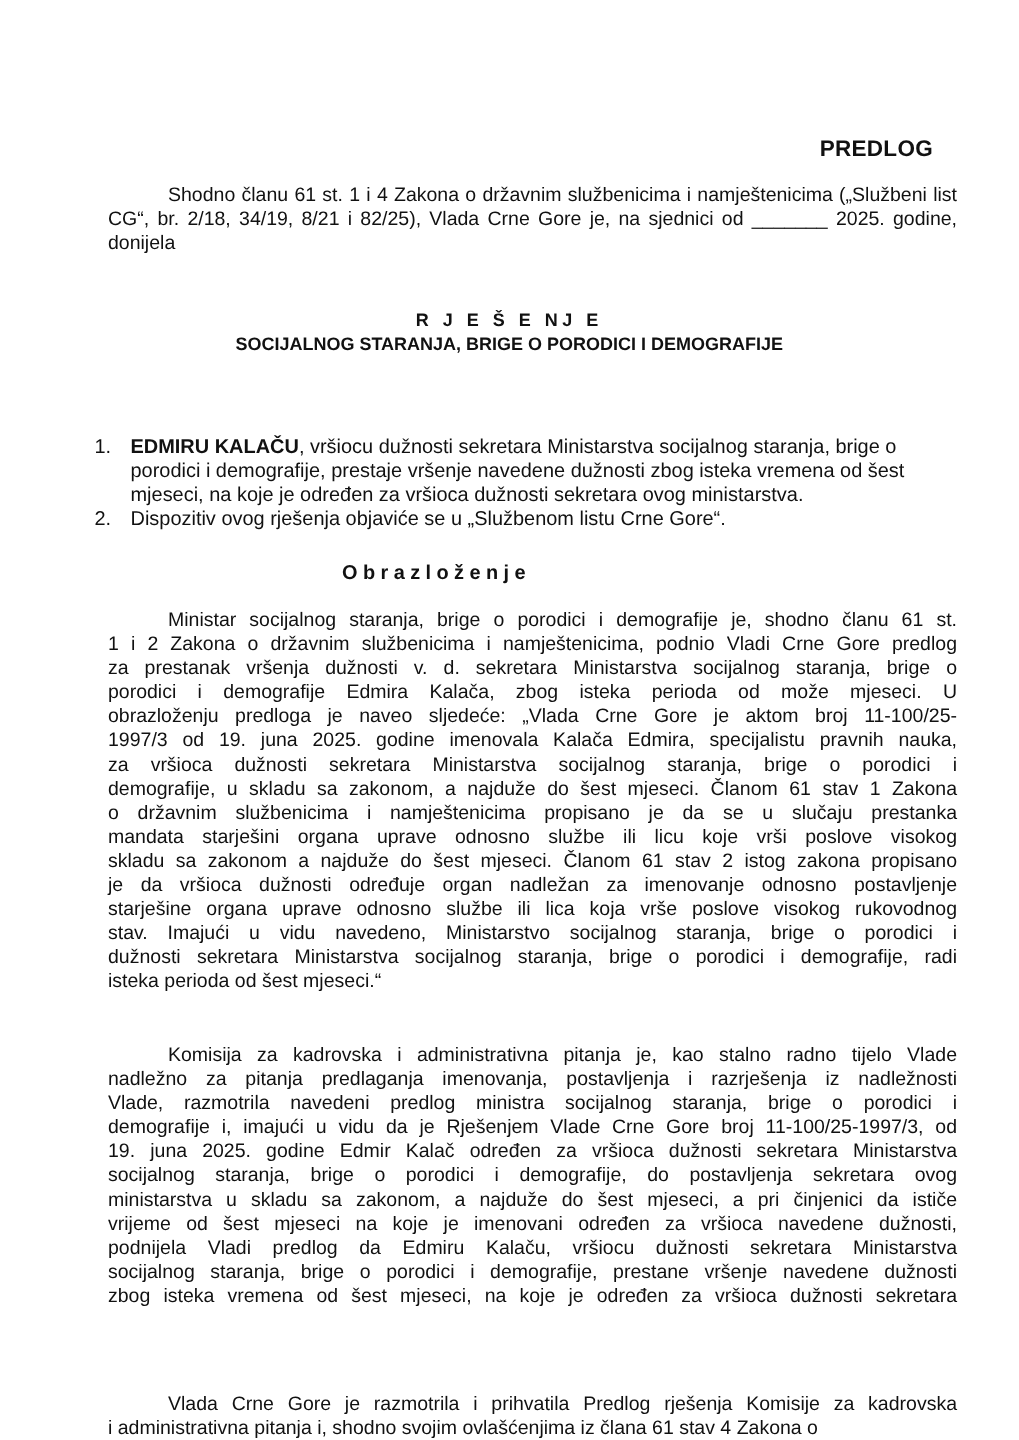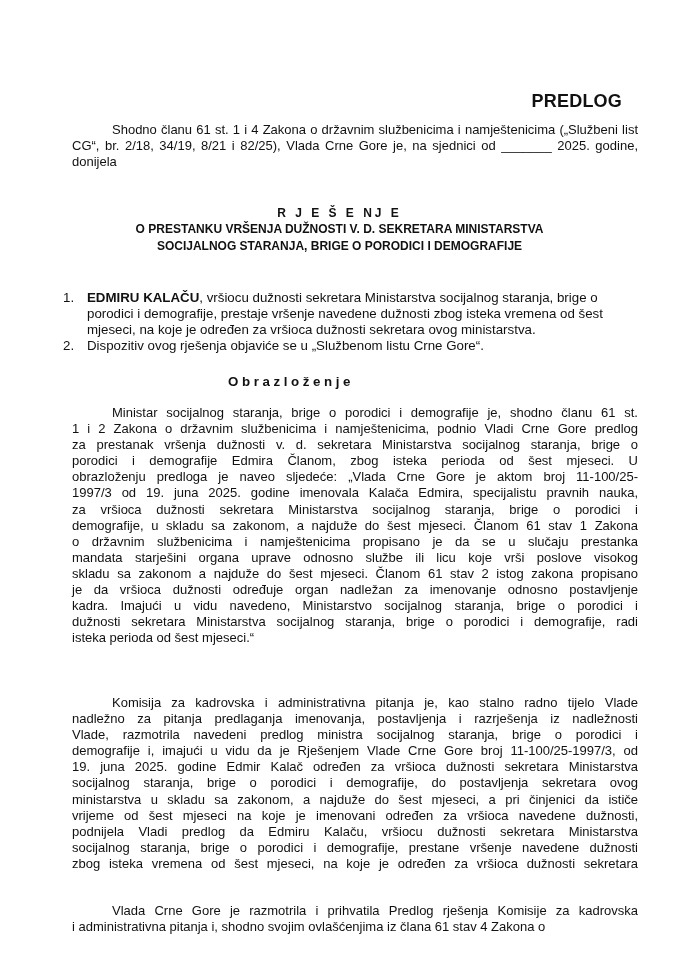--- a/index.html
+++ b/index.html
@@ -3,21 +3,21 @@
 <meta charset="utf-8">
 <style>
   html, body { margin: 0; padding: 0; background: #ffffff; }
   body {
     width: 679px; height: 960px; overflow: hidden; position: relative;
     font-family: "Liberation Sans", sans-serif; color: #111111;
   }
   .page { position: absolute; left: 0; top: 0; width: 679px; height: 960px; }
   .predlog {
     position: absolute; right: 57px; top: 91px;
-    font-weight: bold; font-size: 18px; letter-spacing: 0.2px;
+    font-weight: bold; font-size: 15px; letter-spacing: 0.2px;
   }
   .para {
     position: absolute; left: 72px; width: 566px;
     font-size: 13px; line-height: 16.1px; text-align: justify;
     text-align-last: left;
   }
   .intro { top: 122px; text-indent: 40px; }
   .title-block {
     position: absolute; left: 0; width: 679px; top: 205px;
     text-align: center; font-weight: bold; font-size: 12px; line-height: 16.3px;
@@ -46,65 +46,65 @@
 <body>
 
 <div class="page">
 
   <div class="predlog">PREDLOG</div>
 
   <div class="para intro">Shodno članu 61 st. 1 i 4 Zakona o državnim službenicima i namještenicima („Službeni list CG“, br. 2/18, 34/19, 8/21 i 82/25), Vlada Crne Gore je, na sjednici od _______ 2025. godine, donijela</div>
 
   <div class="title-block">
     <div class="title-spaced">R J E Š E NJ E</div>
-    <div>O PRESTANKU VRŠENJA DUŽNOSTI V. D. SEKRETARA MINISTARSTVA</div>
     <div>SOCIJALNOG STARANJA, BRIGE O PORODICI I DEMOGRAFIJE</div>
   </div>
 
   <ol class="list">
     <li>
       <span class="num">1.</span>
       <b>EDMIRU KALAČU</b><span>, vršiocu dužnosti sekretara Ministarstva socijalnog staranja, brige o porodici i demografije, prestaje vršenje navedene dužnosti zbog isteka vremena od šest mjeseci, na koje je određen za vršioca dužnosti sekretara ovog ministarstva.</span>
     </li>
     <li>
       <span class="num">2.</span>
       <span>Dispozitiv ovog rješenja objaviće se u „Službenom listu Crne Gore“.</span>
     </li>
   </ol>
 
   <div class="heading2">Obrazloženje</div>
 
   <div class="para p1" id="p1">
       <span class="line" style="text-indent: 40px;">Ministar socijalnog staranja, brige o porodici i demografije je, shodno članu 61 st.</span>
       <span class="line">1 i 2 Zakona o državnim službenicima i namještenicima, podnio Vladi Crne Gore predlog</span>
       <span class="line">za prestanak vršenja dužnosti v. d. sekretara Ministarstva socijalnog staranja, brige o</span>
-      <span class="line">porodici i demografije Edmira Članom, zbog isteka perioda od šest mjeseci. U</span>
+      <span class="line">porodici i demografije Edmira Kalača, zbog isteka perioda od može mjeseci. U</span>
       <span class="line">obrazloženju predloga je naveo sljedeće: „Vlada Crne Gore je aktom broj 11-100/25-</span>
       <span class="line">1997/3 od 19. juna 2025. godine imenovala Kalača Edmira, specijalistu pravnih nauka,</span>
       <span class="line">za vršioca dužnosti sekretara Ministarstva socijalnog staranja, brige o porodici i</span>
       <span class="line">demografije, u skladu sa zakonom, a najduže do šest mjeseci. Članom 61 stav 1 Zakona</span>
       <span class="line">o državnim službenicima i namještenicima propisano je da se u slučaju prestanka</span>
       <span class="line">mandata starješini organa uprave odnosno službe ili licu koje vrši poslove visokog</span>
       <span class="line">skladu sa zakonom a najduže do šest mjeseci. Članom 61 stav 2 istog zakona propisano</span>
       <span class="line">je da vršioca dužnosti određuje organ nadležan za imenovanje odnosno postavljenje</span>
-      <span class="line">kadra. Imajući u vidu navedeno, Ministarstvo socijalnog staranja, brige o porodici i</span>
+      <span class="line">starješine organa uprave odnosno službe ili lica koja vrše poslove visokog rukovodnog</span>
+      <span class="line">stav. Imajući u vidu navedeno, Ministarstvo socijalnog staranja, brige o porodici i</span>
       <span class="line">dužnosti sekretara Ministarstva socijalnog staranja, brige o porodici i demografije, radi</span>
       <span class="line last">isteka perioda od šest mjeseci.“</span>
     </div>
   <div class="para p2" id="p2">
       <span class="line" style="text-indent: 40px;">Komisija za kadrovska i administrativna pitanja je, kao stalno radno tijelo Vlade</span>
       <span class="line">nadležno za pitanja predlaganja imenovanja, postavljenja i razrješenja iz nadležnosti</span>
       <span class="line">Vlade, razmotrila navedeni predlog ministra socijalnog staranja, brige o porodici i</span>
       <span class="line">demografije i, imajući u vidu da je Rješenjem Vlade Crne Gore broj 11-100/25-1997/3, od</span>
       <span class="line">19. juna 2025. godine Edmir Kalač određen za vršioca dužnosti sekretara Ministarstva</span>
       <span class="line">socijalnog staranja, brige o porodici i demografije, do postavljenja sekretara ovog</span>
       <span class="line">ministarstva u skladu sa zakonom, a najduže do šest mjeseci, a pri činjenici da ističe</span>
       <span class="line">vrijeme od šest mjeseci na koje je imenovani određen za vršioca navedene dužnosti,</span>
       <span class="line">podnijela Vladi predlog da Edmiru Kalaču, vršiocu dužnosti sekretara Ministarstva</span>
       <span class="line">socijalnog staranja, brige o porodici i demografije, prestane vršenje navedene dužnosti</span>
       <span class="line">zbog isteka vremena od šest mjeseci, na koje je određen za vršioca dužnosti sekretara</span>
     </div>
   <div class="para p3" id="p3">
-      <span class="line" style="text-indent: 40px;">Vlada Crne Gore je razmotrila i prihvatila Predlog rješenja Komisije za kadrovska</span>
+      <span class="line" style="text-indent: 40px; margin-top: 25px;">Vlada Crne Gore je razmotrila i prihvatila Predlog rješenja Komisije za kadrovska</span>
       <span class="line last">i administrativna pitanja i, shodno svojim ovlašćenjima iz člana 61 stav 4 Zakona o</span>
     </div>
 
 </div>
 
 </body></html>

